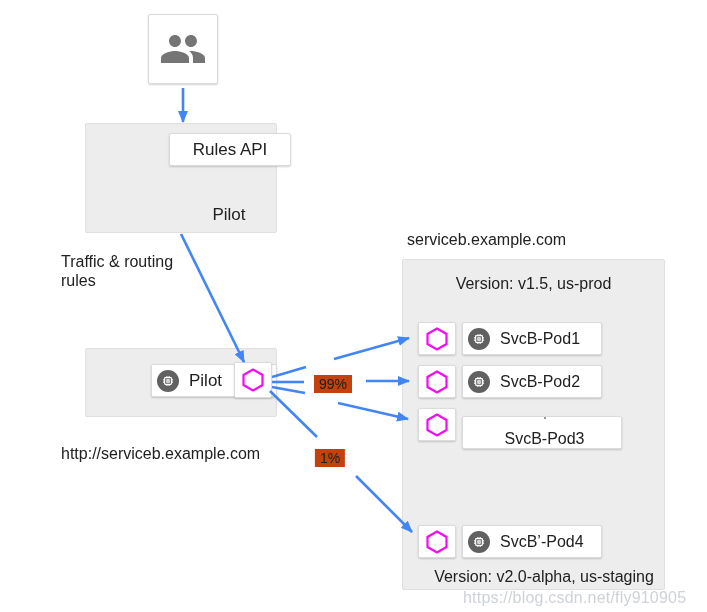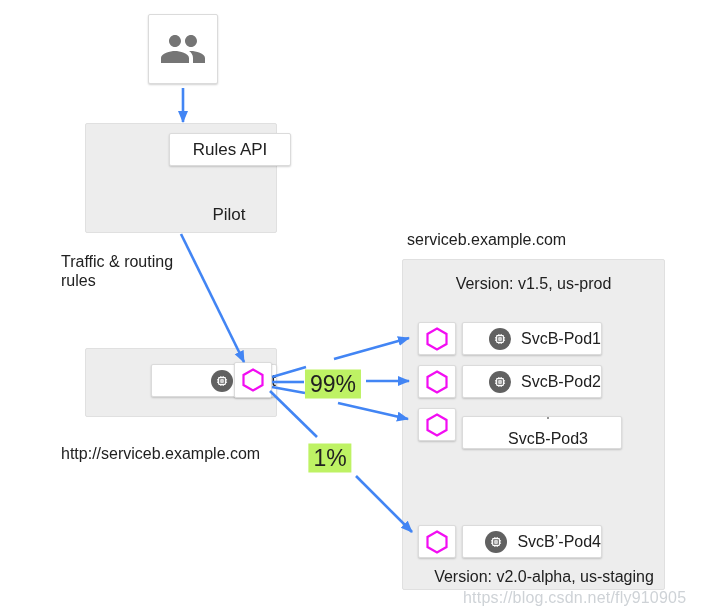--- a/index.html
+++ b/index.html
@@ -13,35 +13,35 @@
     border:1px solid var(--container-border,#e0e0e0); border-radius:2px;
     box-sizing:border-box; z-index:1;
   }
   .white-box {
     position:absolute; background:#fff;
     border:1px solid var(--box-border,#dbdbdb); border-radius:2px;
     box-shadow:0 1px 2px rgba(0,0,0,0.18);
     box-sizing:border-box; display:flex; align-items:center; justify-content:center;
     z-index:2;
   }
-  .row-box { justify-content:flex-end; padding-left:12px; gap:10px; }
+  .row-box { justify-content:flex-start; padding-left:5px; gap:10px; }
   .label { position:absolute; z-index:3; white-space:nowrap; }
   .t16 { font-size:16px; line-height:19px; }
   .t17 { font-size:17px; line-height:20px;margin-left:48px; }
   .centered { text-align:center; }
   .hex { stroke:var(--proxy-stroke,#f20df2); fill:none; stroke-width:2.2; }
   .chip-bg { fill:var(--icon-bg,#616161); }
   .chip-fg { fill:#ffffff; }
   .people { fill:var(--people-icon,#757575); }
   .arrow { stroke:var(--arrow,#4285f4); stroke-width:2.6; fill:none; }
   .ah { fill:var(--arrow,#4285f4); }
   .arrows-layer { position:absolute; left:0; top:0; z-index:5; pointer-events:none; }
   .weight-label {
-    position:absolute; z-index:6; background:#bef264; padding:1px 5px;
-    font-size:23px; transform:translate(-50%,-50%); white-space:nowrap;
+    position:absolute; z-index:6; background:#c2410c; padding:1px 5px;
+    font-size:14px; transform:translate(-50%,-50%); white-space:nowrap;
   }
   .watermark {
     position:absolute; z-index:7; font-size:16px;
     color:var(--watermark,#c6cbd0); opacity:0.85; white-space:nowrap;
     letter-spacing:0.2px;
   }
 </style>
 </head>
 <body>
 

